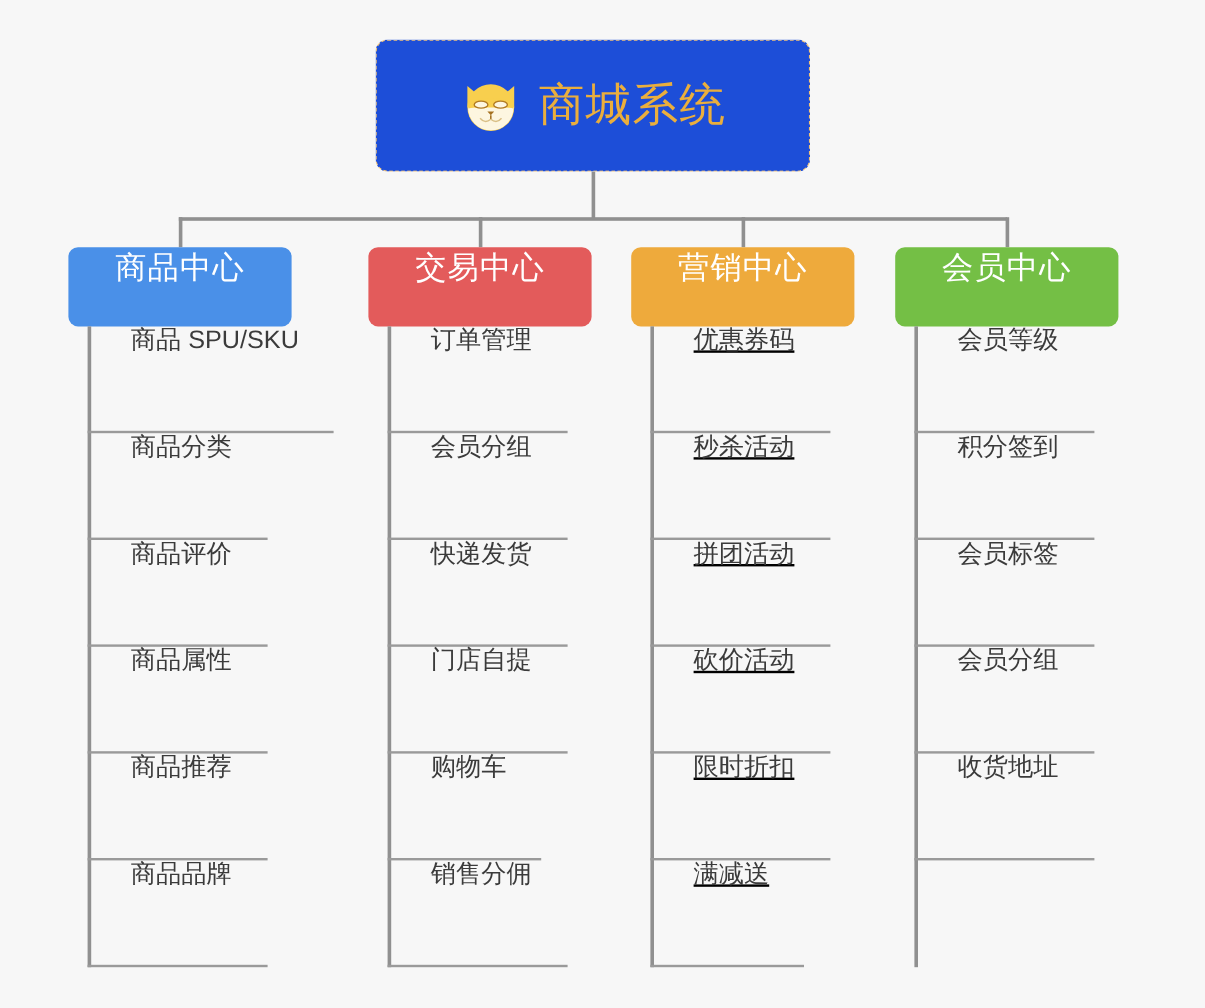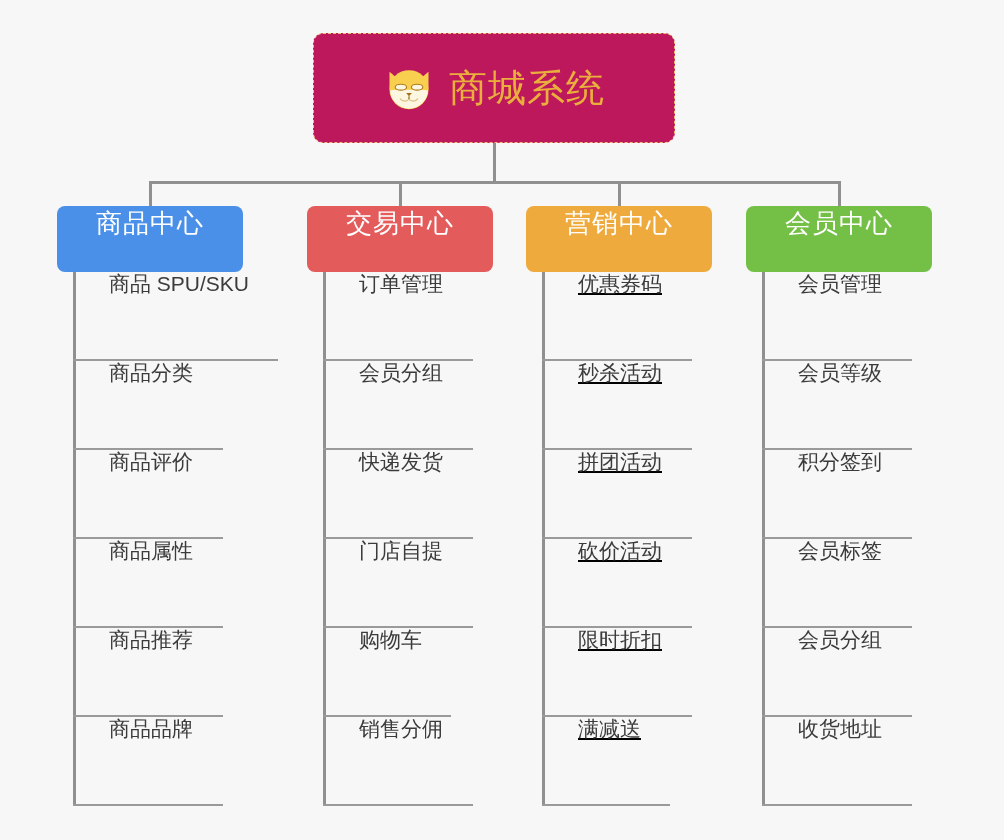--- a/index.html
+++ b/index.html
@@ -21,21 +21,21 @@
   }
 
   
   .root-node {
     position: absolute;
     left: 313px;
     top: 33px;
     width: 362px;
     height: 110px;
     box-sizing: border-box;
-    background: #be185d;
+    background: #1d4ed8;
     border: 1px dashed #eec07a;
     border-radius: 10px;
     display: flex;
     align-items: center;
     justify-content: center;
     gap: 14px;
   }
   .root-title {
     font-size: 38px;
     color: #eaae3d;
@@ -251,24 +251,20 @@
         <div class="leaf-rule" style="width: 128px;"></div>
       </div>
     </div>
     <div class="conn conn-drop" style="left: 838px;"></div>
     <div class="cat-box" style="left: 746px; width: 186px; background: rgb(116, 191, 69);">
       <span>会员中心</span>
     </div>
     <div class="col" style="left: 762px;">
       <div class="col-spine" style="height: 534px; background: rgb(144, 144, 144);"></div>
       <div class="leaf">
-        <span class="leaf-label">会员管理</span>
-        <div class="leaf-rule" style="width: 150px;"></div>
-      </div>
-      <div class="leaf">
         <span class="leaf-label">会员等级</span>
         <div class="leaf-rule" style="width: 150px;"></div>
       </div>
       <div class="leaf">
         <span class="leaf-label">积分签到</span>
         <div class="leaf-rule" style="width: 150px;"></div>
       </div>
       <div class="leaf">
         <span class="leaf-label">会员标签</span>
         <div class="leaf-rule" style="width: 150px;"></div>

